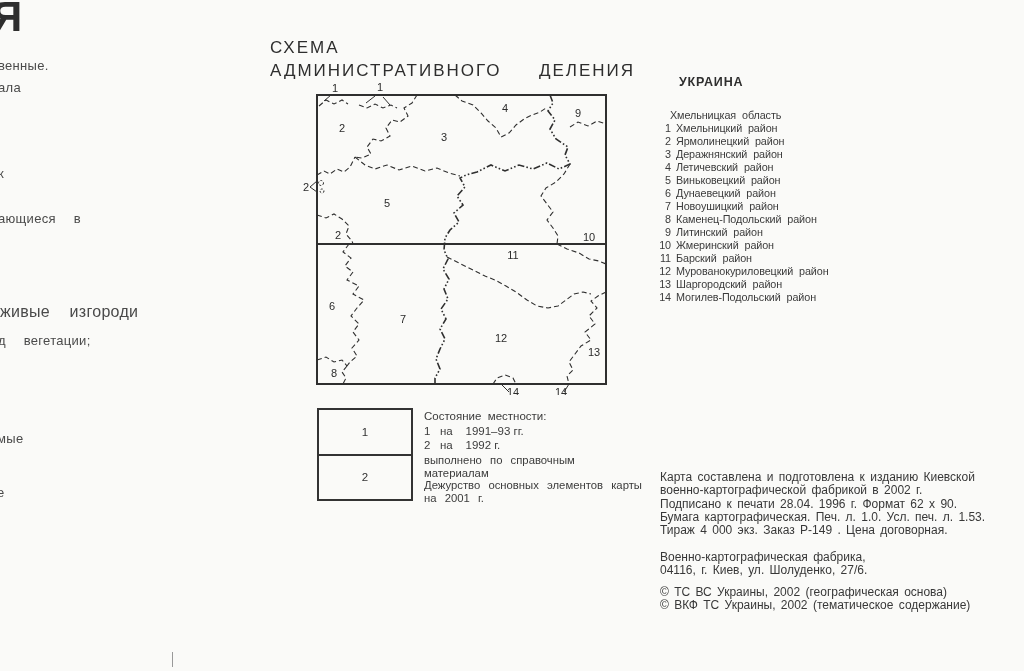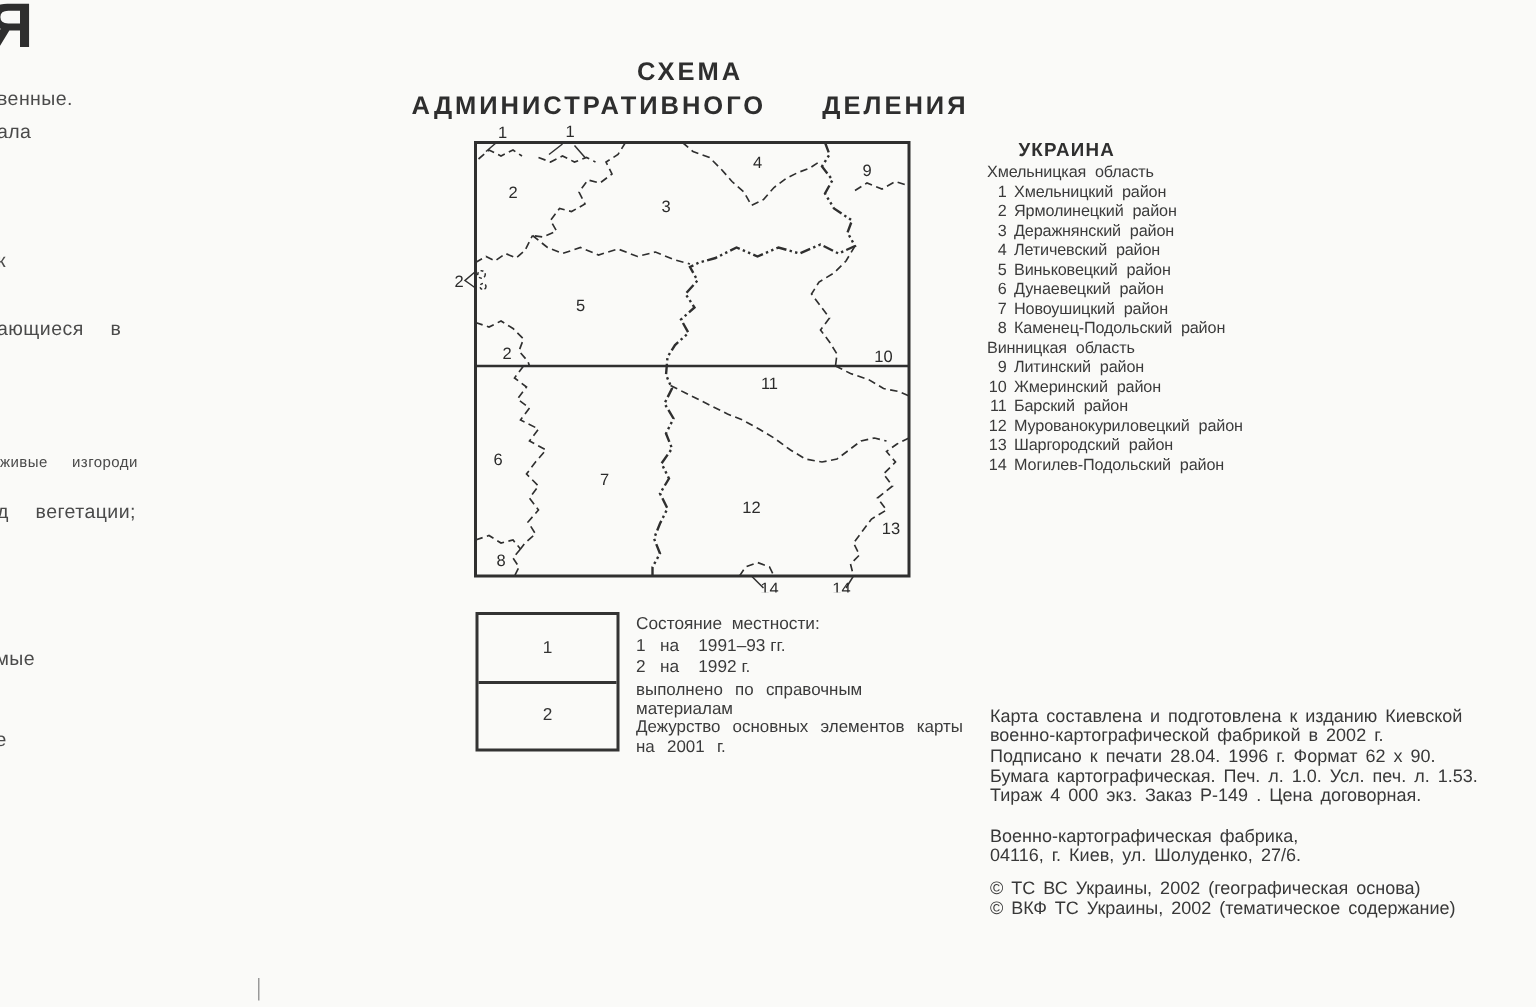--- a/index.html
+++ b/index.html
@@ -7,31 +7,31 @@
     width:1024px;height:671px;position:relative;overflow:hidden;
     background:#fafaf8;
     font-family:"Liberation Sans","DejaVu Sans",sans-serif;
     color:#3a3a3a;
   }
   .abs{position:absolute;}
   
   .frag{position:absolute;white-space:pre;color:#4a4a4a;letter-spacing:.3px;word-spacing:5px;}
   
   .title{
-    left:270px;top:36px;width:380px;text-align:center;
-    color:#2e2e2e;font-weight:bold;font-size:17px;letter-spacing:2px;line-height:23px;
+    left:270px;top:36px;width:380px;text-align:left;
+    color:#2e2e2e;font-weight:normal;font-size:17px;letter-spacing:2px;line-height:23px;
   }
   .title .l2{word-spacing:12px;white-space:pre;}
   
-  .country{left:679px;top:93px;font-weight:bold;font-size:12.5px;letter-spacing:.8px;color:#2f2f2f;}
+  .country{left:679px;top:75px;font-weight:bold;font-size:12.5px;letter-spacing:.8px;color:#2f2f2f;}
   .districts{left:654px;top:109px;width:220px;font-size:10.8px;line-height:13px;letter-spacing:-.1px;word-spacing:3px;color:#3b3b3b;}
   .d-row{display:flex;}
   .d-row .num{width:17px;text-align:right;flex:0 0 auto;}
   .d-row .nm{margin-left:5px;}
-  .d-region{margin-left:4px;}
+  .d-region{margin-left:16px;}
   
   .legendbox{
     left:317px;top:408px;width:92px;height:89px;
     border:2px solid #333;display:flex;flex-direction:column;
   }
   .legendbox .cell{flex:1;display:flex;align-items:center;justify-content:center;font-size:11.5px;color:#333;}
   .legendbox .cell:first-child{border-bottom:2px solid #333;}
   .lg-status{left:424px;top:409px;font-size:11.5px;line-height:14.6px;white-space:pre;color:#3b3b3b;}
   .lg-duty{left:424px;top:454px;width:222px;font-size:11.3px;line-height:12.6px;word-spacing:5px;color:#3b3b3b;}
   
@@ -42,21 +42,21 @@
 </style>
 </head>
 <body>
 
 <div id="left-frags">
     <div class="frag" style="left: -8px; top: -7px; font-size: 42px; font-weight: bold; color: rgb(46, 46, 46);">Я</div>
     <div class="frag" style="left: -2px; top: 58px; font-size: 13px;">венные.</div>
     <div class="frag" style="left: -2px; top: 80px; font-size: 13px;">ала</div>
     <div class="frag" style="left: -2px; top: 166px; font-size: 13px;">к</div>
     <div class="frag" style="left: -2px; top: 211px; font-size: 13px;">ающиеся  в</div>
-    <div class="frag" style="left: 0px; top: 303px; font-size: 10px;">живые  изгороди</div>
+    <div class="frag" style="left: 0px; top: 303px; font-size: 16px;">живые  изгороди</div>
     <div class="frag" style="left: -2px; top: 333px; font-size: 13px;">д  вегетации;</div>
     <div class="frag" style="left: -3px; top: 431px; font-size: 13px;">мые</div>
     <div class="frag" style="left: -3px; top: 485px; font-size: 13px;">е</div>
   </div>
 
 <div class="abs title">
   <div>СХЕМА</div>
   <div class="l2">АДМИНИСТРАТИВНОГО  ДЕЛЕНИЯ</div>
 </div>
 
@@ -151,21 +151,20 @@
       <span class="nm">Дунаевецкий район</span>
     </div>
     <div class="d-row">
       <span class="num">7</span>
       <span class="nm">Новоушицкий район</span>
     </div>
     <div class="d-row">
       <span class="num">8</span>
       <span class="nm">Каменец-Подольский район</span>
     </div>
-    <div class="d-region">Винницкая область</div>
     <div class="d-row">
       <span class="num">9</span>
       <span class="nm">Литинский район</span>
     </div>
     <div class="d-row">
       <span class="num">10</span>
       <span class="nm">Жмеринский район</span>
     </div>
     <div class="d-row">
       <span class="num">11</span>

